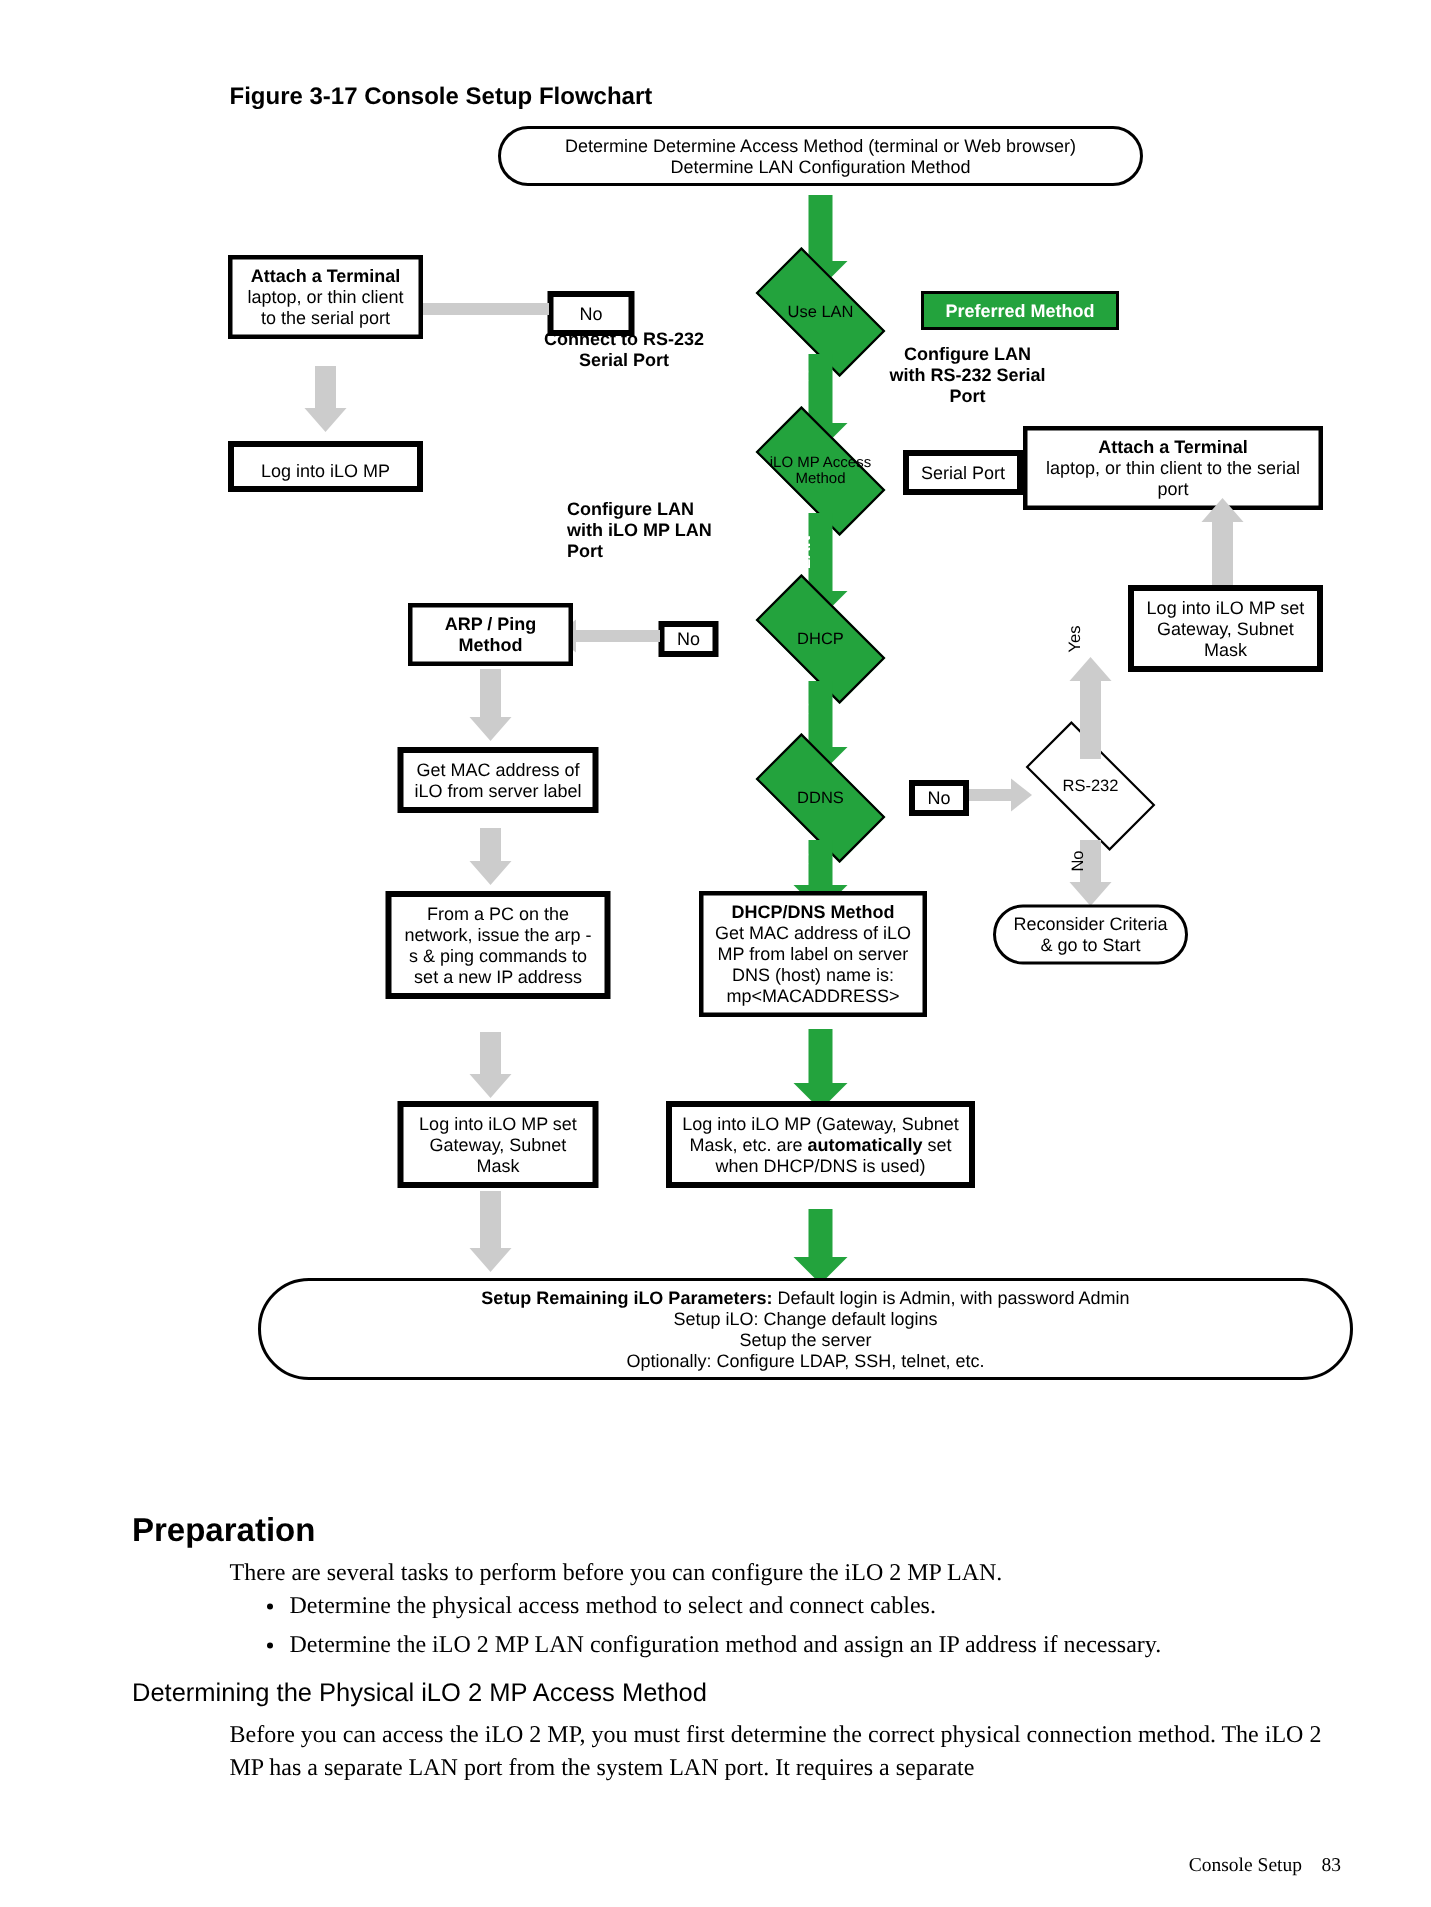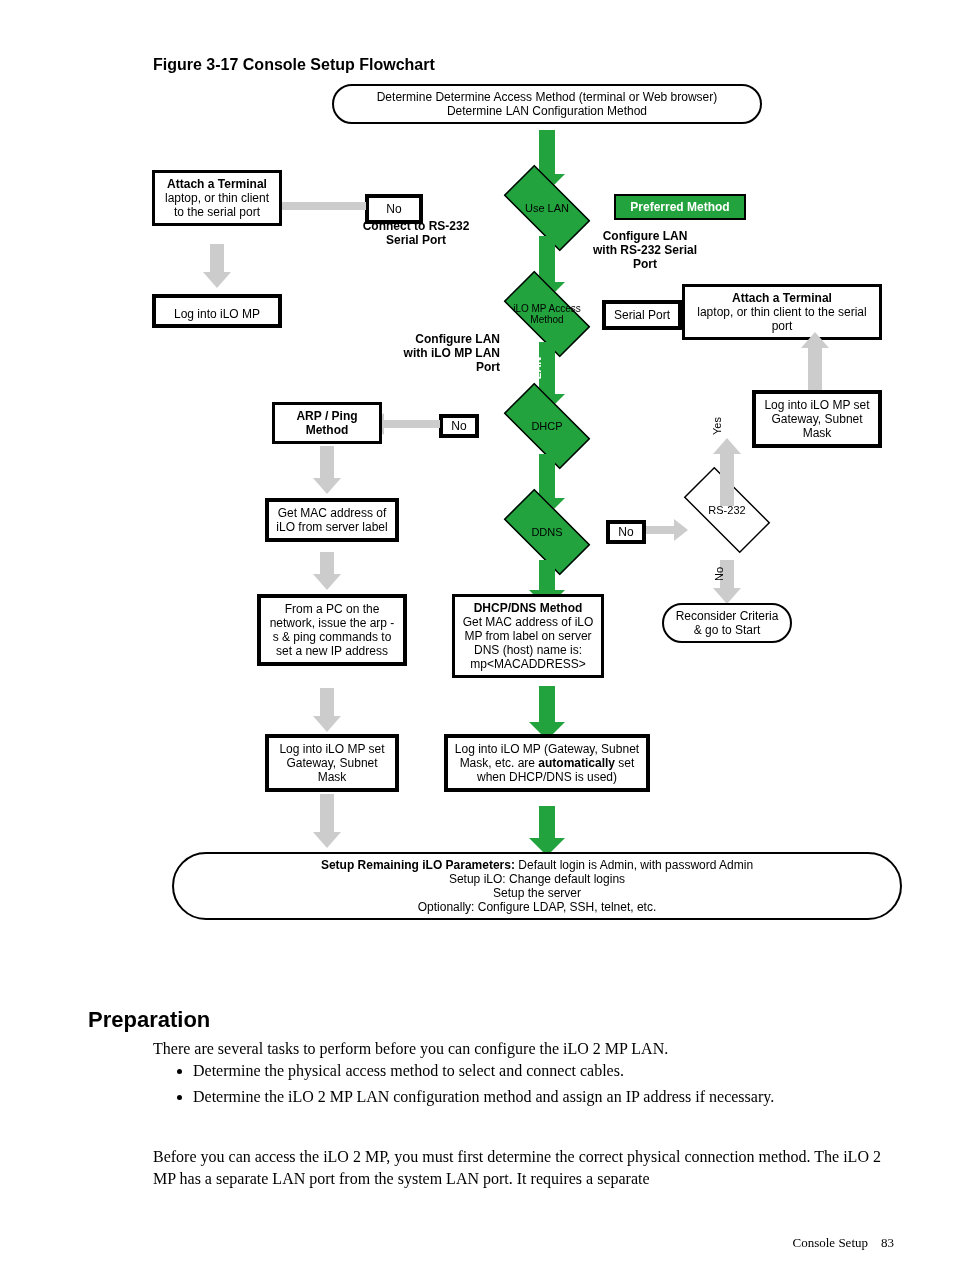--- a/index.html
+++ b/index.html
@@ -86,21 +86,21 @@
 
     <div style="position:absolute;left:438px;top:145px;width:110px;text-align:center">
       <span class="bold">Configure LAN with RS-232 Serial Port</span>
     </div>
 
     <div class="box fatbox" style="left:530px;top:200px;width:200px">
       <div class="bold">Attach a Terminal</div>
       <div>laptop, or thin client to the serial port</div>
     </div>
 
-    <div style="position:absolute;left:238px;top:248px;width:110px;text-align:right">
+    <div style="position:absolute;left:226px;top:248px;width:110px;text-align:left">
       <span class="bold">Configure LAN with iLO MP LAN Port</span>
     </div>
 
     <div class="arr" style="left:387px;top:258px;width:16px;height:56px"></div>
     <div class="arrh" style="left:377px;top:310px;border-left:18px solid transparent;border-right:18px solid transparent;border-top:18px solid #23a33d"></div>
     <div class="edge" style="left:374px;top:278px;transform:rotate(-90deg);color:#fff;font-weight:bold">LAN</div>
 
     <div class="dia" style="left:340px;top:312px">
       <div class="shape"></div>
       <div class="lbl">DHCP</div>
@@ -133,41 +133,41 @@
 
     <div class="dia" style="left:340px;top:418px">
       <div class="shape"></div>
       <div class="lbl">DDNS</div>
     </div>
 
     <div class="box" style="left:454px;top:436px;width:40px;padding:1px">No</div>
     <div class="arrg" style="left:494px;top:442px;width:30px;height:8px"></div>
     <div class="arrh" style="left:522px;top:435px;border-top:11px solid transparent;border-bottom:11px solid transparent;border-left:14px solid #ccc"></div>
 
-    <div class="dia" style="left:520px;top:396px">
+    <div class="dia" style="left:520px;top:410px">
       <div class="shape" style="background:#fff"></div>
       <div class="lbl">RS-232</div>
     </div>
 
     <div class="arrg" style="left:568px;top:368px;width:14px;height:54px"></div>
     <div class="arrh" style="left:561px;top:354px;border-left:14px solid transparent;border-right:14px solid transparent;border-bottom:16px solid #ccc"></div>
 
     <div class="arrg" style="left:568px;top:476px;width:14px;height:30px"></div>
     <div class="arrh" style="left:561px;top:504px;border-left:14px solid transparent;border-right:14px solid transparent;border-top:16px solid #ccc"></div>
     <div class="edge" style="left:560px;top:484px;transform:rotate(-90deg)">No</div>
 
     <div class="arr" style="left:387px;top:476px;width:16px;height:34px"></div>
     <div class="arrh" style="left:377px;top:506px;border-left:18px solid transparent;border-right:18px solid transparent;border-top:18px solid #23a33d"></div>
     <div class="edge" style="left:374px;top:486px;transform:rotate(-90deg);color:#fff;font-weight:bold">Yes</div>
 
     <div class="box" style="left:105px;top:510px;width:150px">From a PC on the network, issue the arp -s &amp; ping commands to set a new IP address</div>
     <div class="arrg" style="left:168px;top:604px;width:14px;height:30px"></div>
     <div class="arrh" style="left:161px;top:632px;border-left:14px solid transparent;border-right:14px solid transparent;border-top:16px solid #ccc"></div>
 
-    <div class="box fatbox" style="left:300px;top:510px;width:152px">
+    <div class="box fatbox" style="left:314px;top:510px;width:152px">
       <div class="bold">DHCP/DNS Method</div>
       <div>Get MAC address of iLO MP  from label on server DNS (host) name is: mp&lt;MACADDRESS&gt;</div>
     </div>
 
     <div class="arr" style="left:387px;top:602px;width:16px;height:40px"></div>
     <div class="arrh" style="left:377px;top:638px;border-left:18px solid transparent;border-right:18px solid transparent;border-top:18px solid #23a33d"></div>
 
     <div class="term" style="left:510px;top:519px;width:130px;border-radius:22px">Reconsider Criteria &amp; go to Start</div>
 
     <div class="box" style="left:113px;top:650px;width:134px">Log into iLO MP set Gateway, Subnet Mask</div>
@@ -189,19 +189,20 @@
     </div>
 
   </div>
 
   <div class="h2" style="left:88px;top:1007px">Preparation</div>
   <div class="body" style="left:153px;top:1038px">There are several tasks to perform before you can configure the iLO 2 MP LAN.</div>
   <ul class="body" style="left:153px;top:1060px">
     <li>Determine the physical access method to select and connect cables.</li>
     <li>Determine the iLO 2 MP LAN configuration method and assign an IP address if necessary.</li>
   </ul>
+  <div class="h3" style="left:88px;top:1119px">Determining the Physical iLO 2 MP Access Method</div>
   <div class="body" style="left:153px;top:1146px">Before you can access the iLO 2 MP, you must first determine the correct physical connection method. The iLO 2 MP has a separate LAN port from the system LAN port. It requires a separate</div>
 
   <div class="foot">
     <span>Console Setup</span>&nbsp;&nbsp;&nbsp;&nbsp;<span>83</span>
   </div>
 
 </div>
 
 </body></html>

